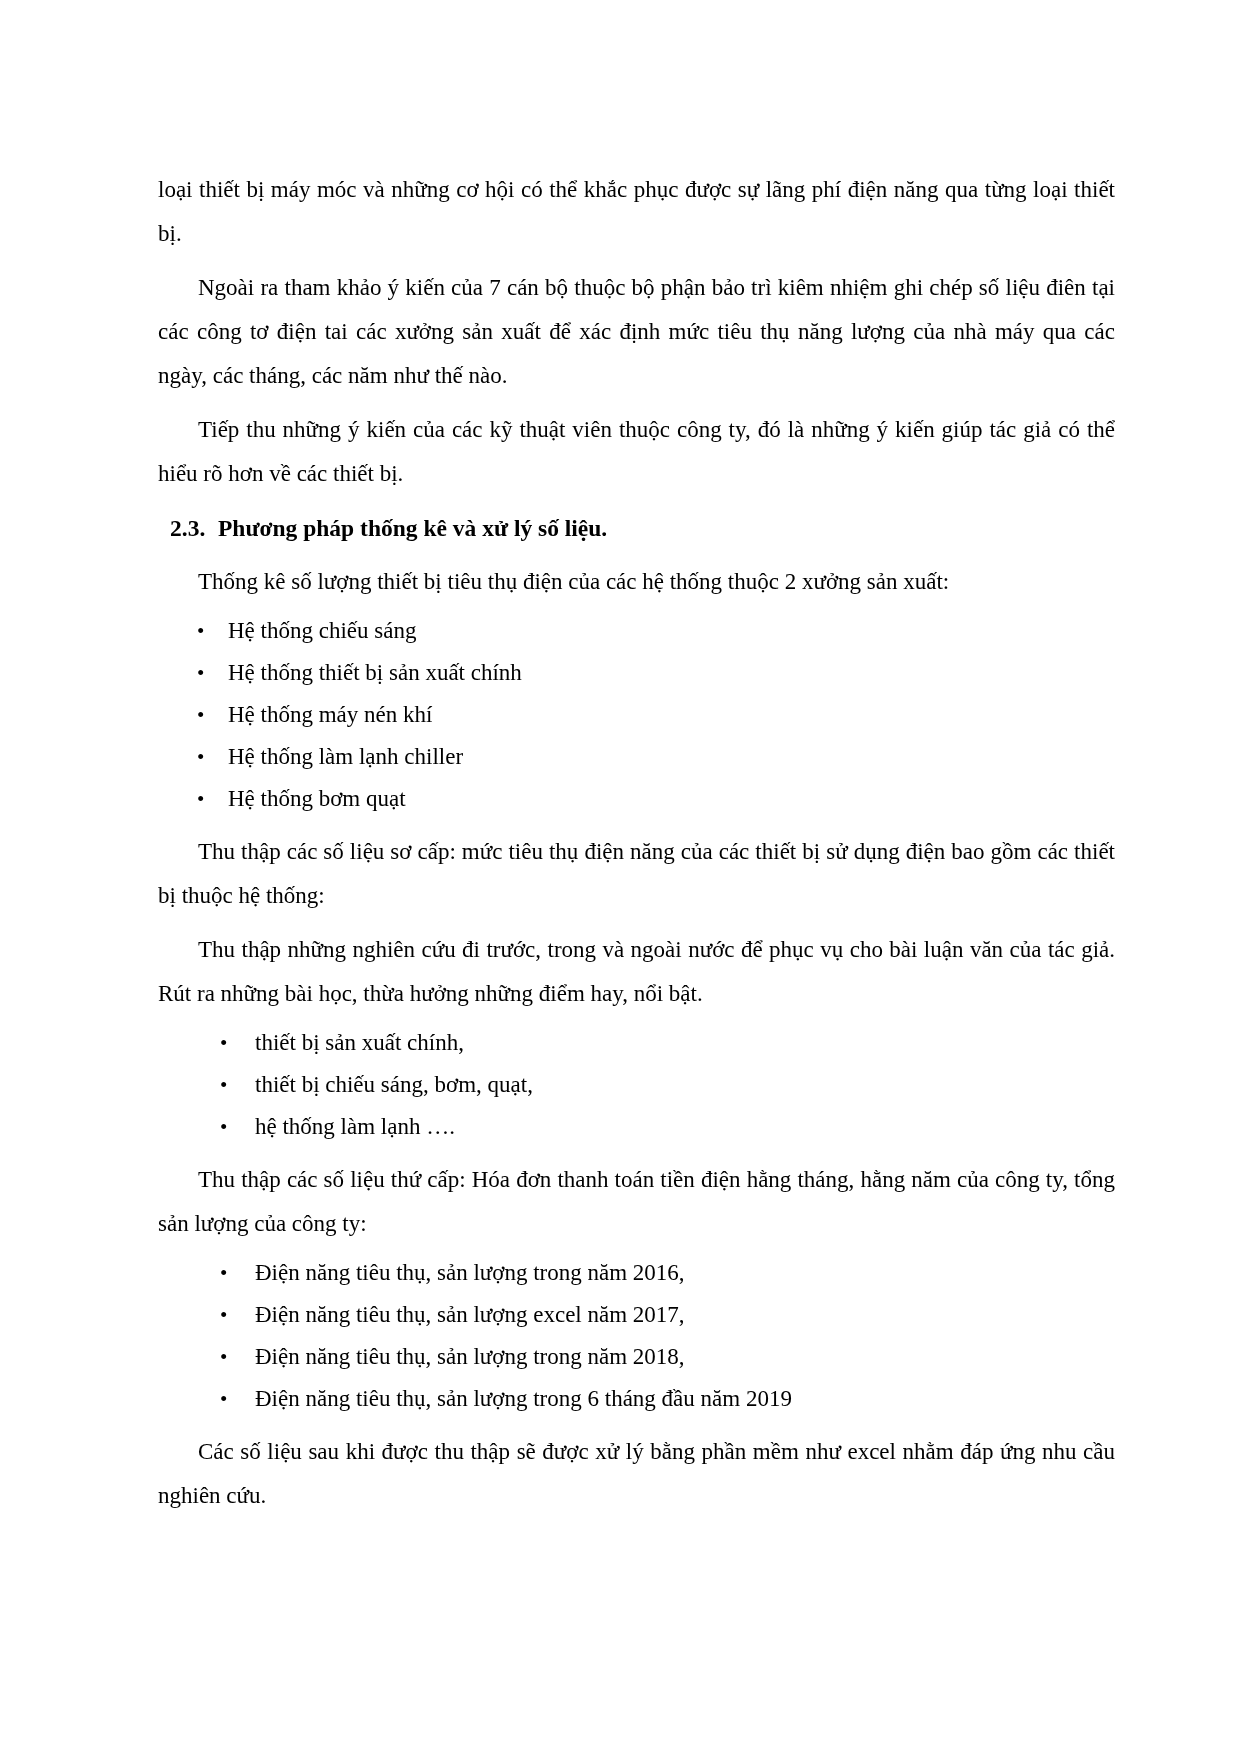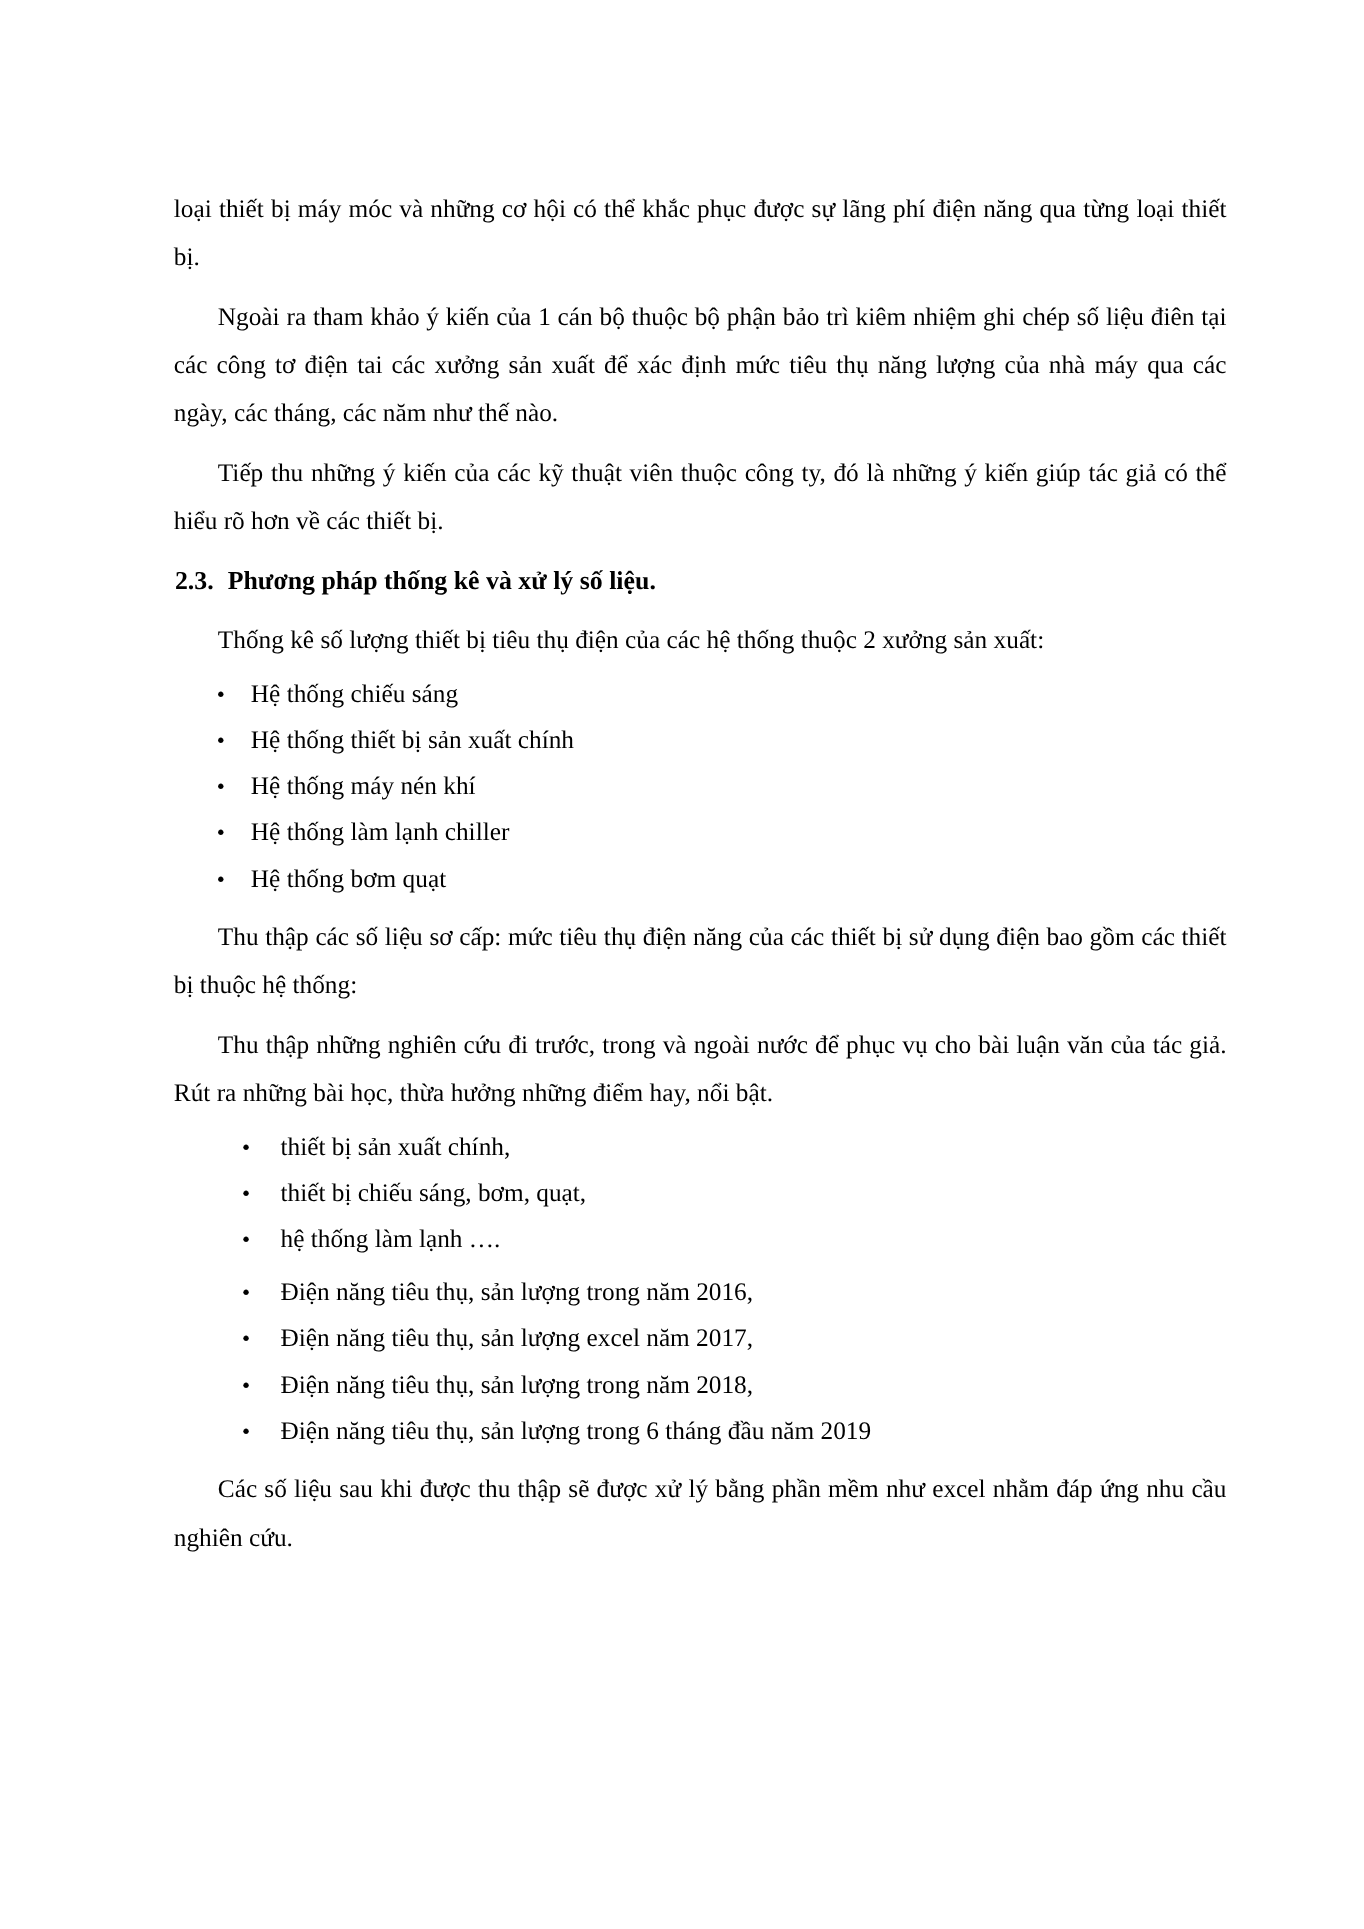--- a/index.html
+++ b/index.html
@@ -20,21 +20,21 @@
   }
   .para {
     margin: 10px 0 0 0;
     font-size: 23px;
     line-height: 44px;
     text-align: justify;
   }
   .para.first { margin-top: 0; }
   .indent { text-indent: 40px; }
   .heading {
-    margin: 10px 0 0 1px;
+    margin: 10px 0 0 12px;
     font-size: 23.5px;
     line-height: 44px;
     font-weight: bold;
     display: flex;
   }
   .heading .hnum { min-width: 48px; flex: none; }
   .blist { margin: 6px 0 0 0; }
   .blist .item {
     display: flex;
     font-size: 23px;
@@ -56,21 +56,21 @@
   }
 </style>
 </head>
 <body>
 
 <div class="page">
   <div class="content">
 
     <p class="para first">loại thiết bị máy móc và những cơ hội có thể khắc phục được sự lãng phí điện năng qua từng loại thiết bị.</p>
 
-    <p class="para indent">Ngoài ra tham khảo ý kiến của 1 cán bộ thuộc bộ phận bảo trì kiêm nhiệm ghi chép số liệu điên tại các công tơ điện tai các xưởng sản xuất để xác định mức tiêu thụ năng lượng của nhà máy qua các ngày, các tháng, các năm như thế nào.</p>
+    <p class="para indent">Ngoài ra tham khảo ý kiến của 7 cán bộ thuộc bộ phận bảo trì kiêm nhiệm ghi chép số liệu điên tại các công tơ điện tai các xưởng sản xuất để xác định mức tiêu thụ năng lượng của nhà máy qua các ngày, các tháng, các năm như thế nào.</p>
 
     <p class="para indent">Tiếp thu những ý kiến của các kỹ thuật viên thuộc công ty, đó là những ý kiến giúp tác giả có thể hiểu rõ hơn về các thiết bị.</p>
 
     <div class="heading">
       <span class="hnum">2.3.</span>
       <span>Phương pháp thống kê và xử lý số liệu.</span>
     </div>
 
     <p class="para indent">Thống kê số lượng thiết bị tiêu thụ điện của các hệ thống thuộc 2 xưởng sản xuất:</p>
 
@@ -109,20 +109,21 @@
       <div class="item">
         <span class="bullet">•</span>
         <span>thiết bị chiếu sáng, bơm, quạt,</span>
       </div>
       <div class="item">
         <span class="bullet">•</span>
         <span>hệ thống làm lạnh ….</span>
       </div>
     </div>
 
+    <p class="para indent">Thu thập các số liệu thứ cấp: Hóa đơn thanh toán tiền điện hằng tháng, hằng năm của công ty, tổng sản lượng của công ty:</p>
 
     <div class="blist level2">
       <div class="item">
         <span class="bullet">•</span>
         <span>Điện năng tiêu thụ, sản lượng trong năm 2016,</span>
       </div>
       <div class="item">
         <span class="bullet">•</span>
         <span>Điện năng tiêu thụ, sản lượng excel năm 2017,</span>
       </div>

